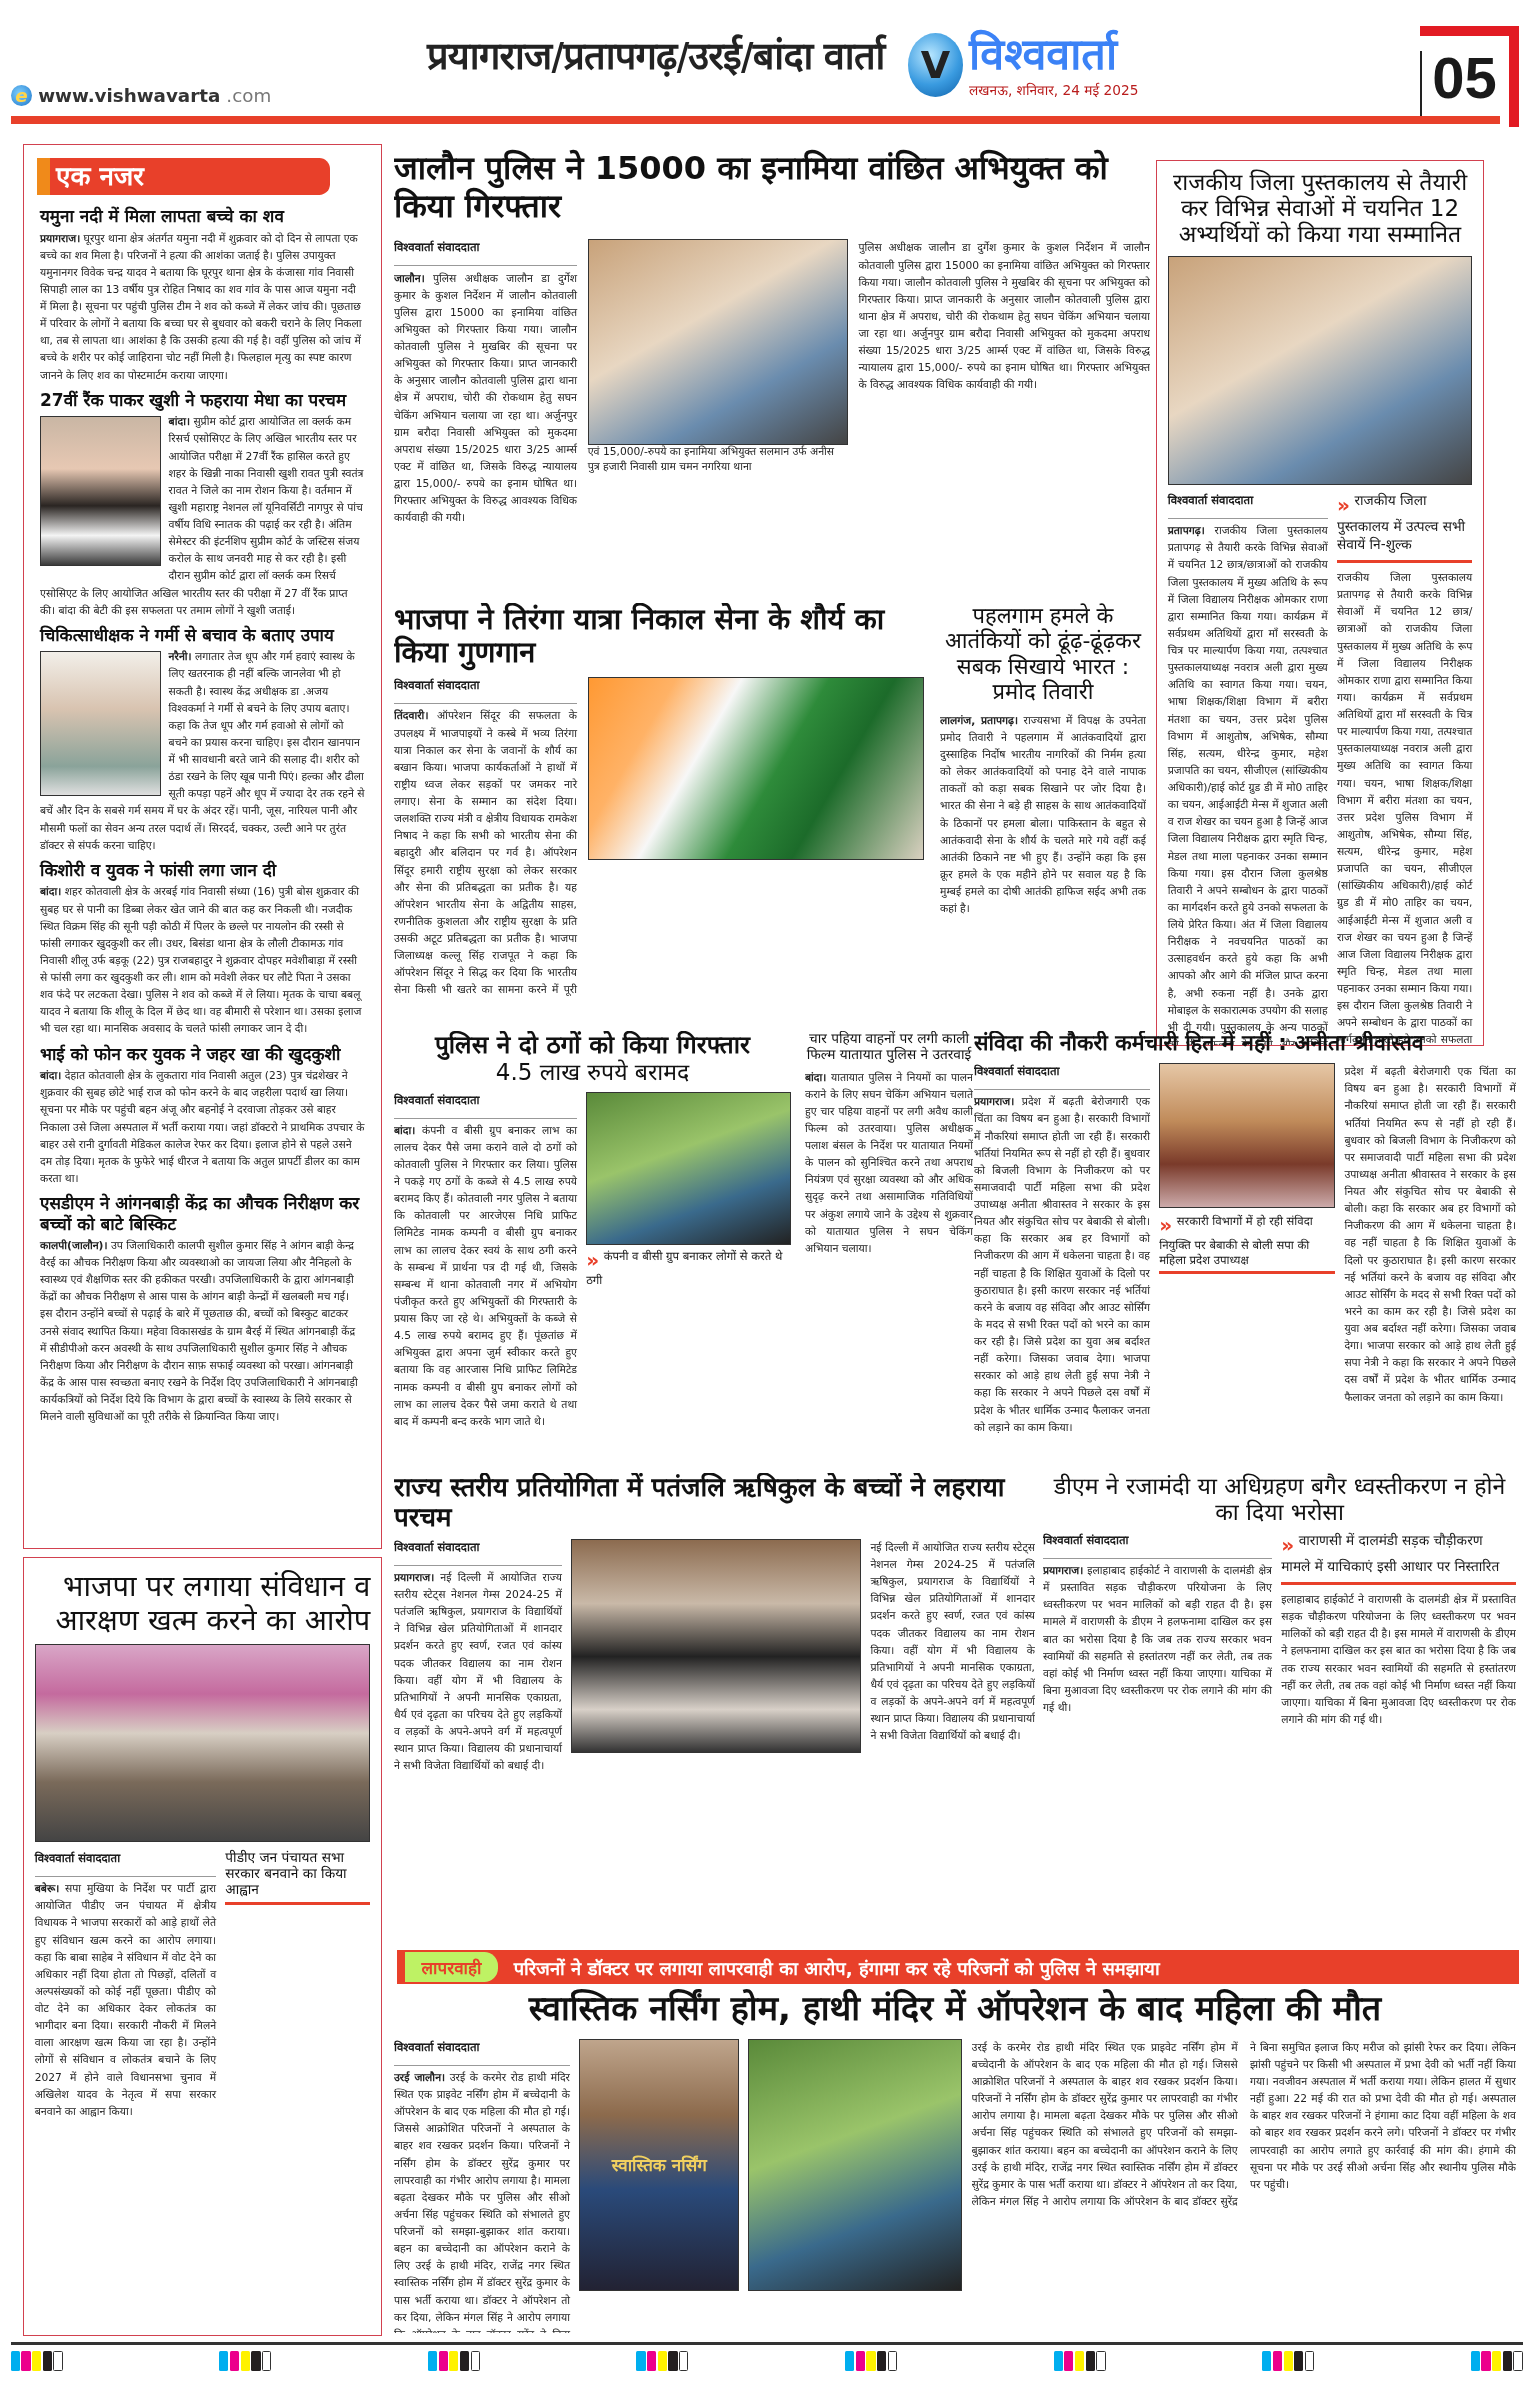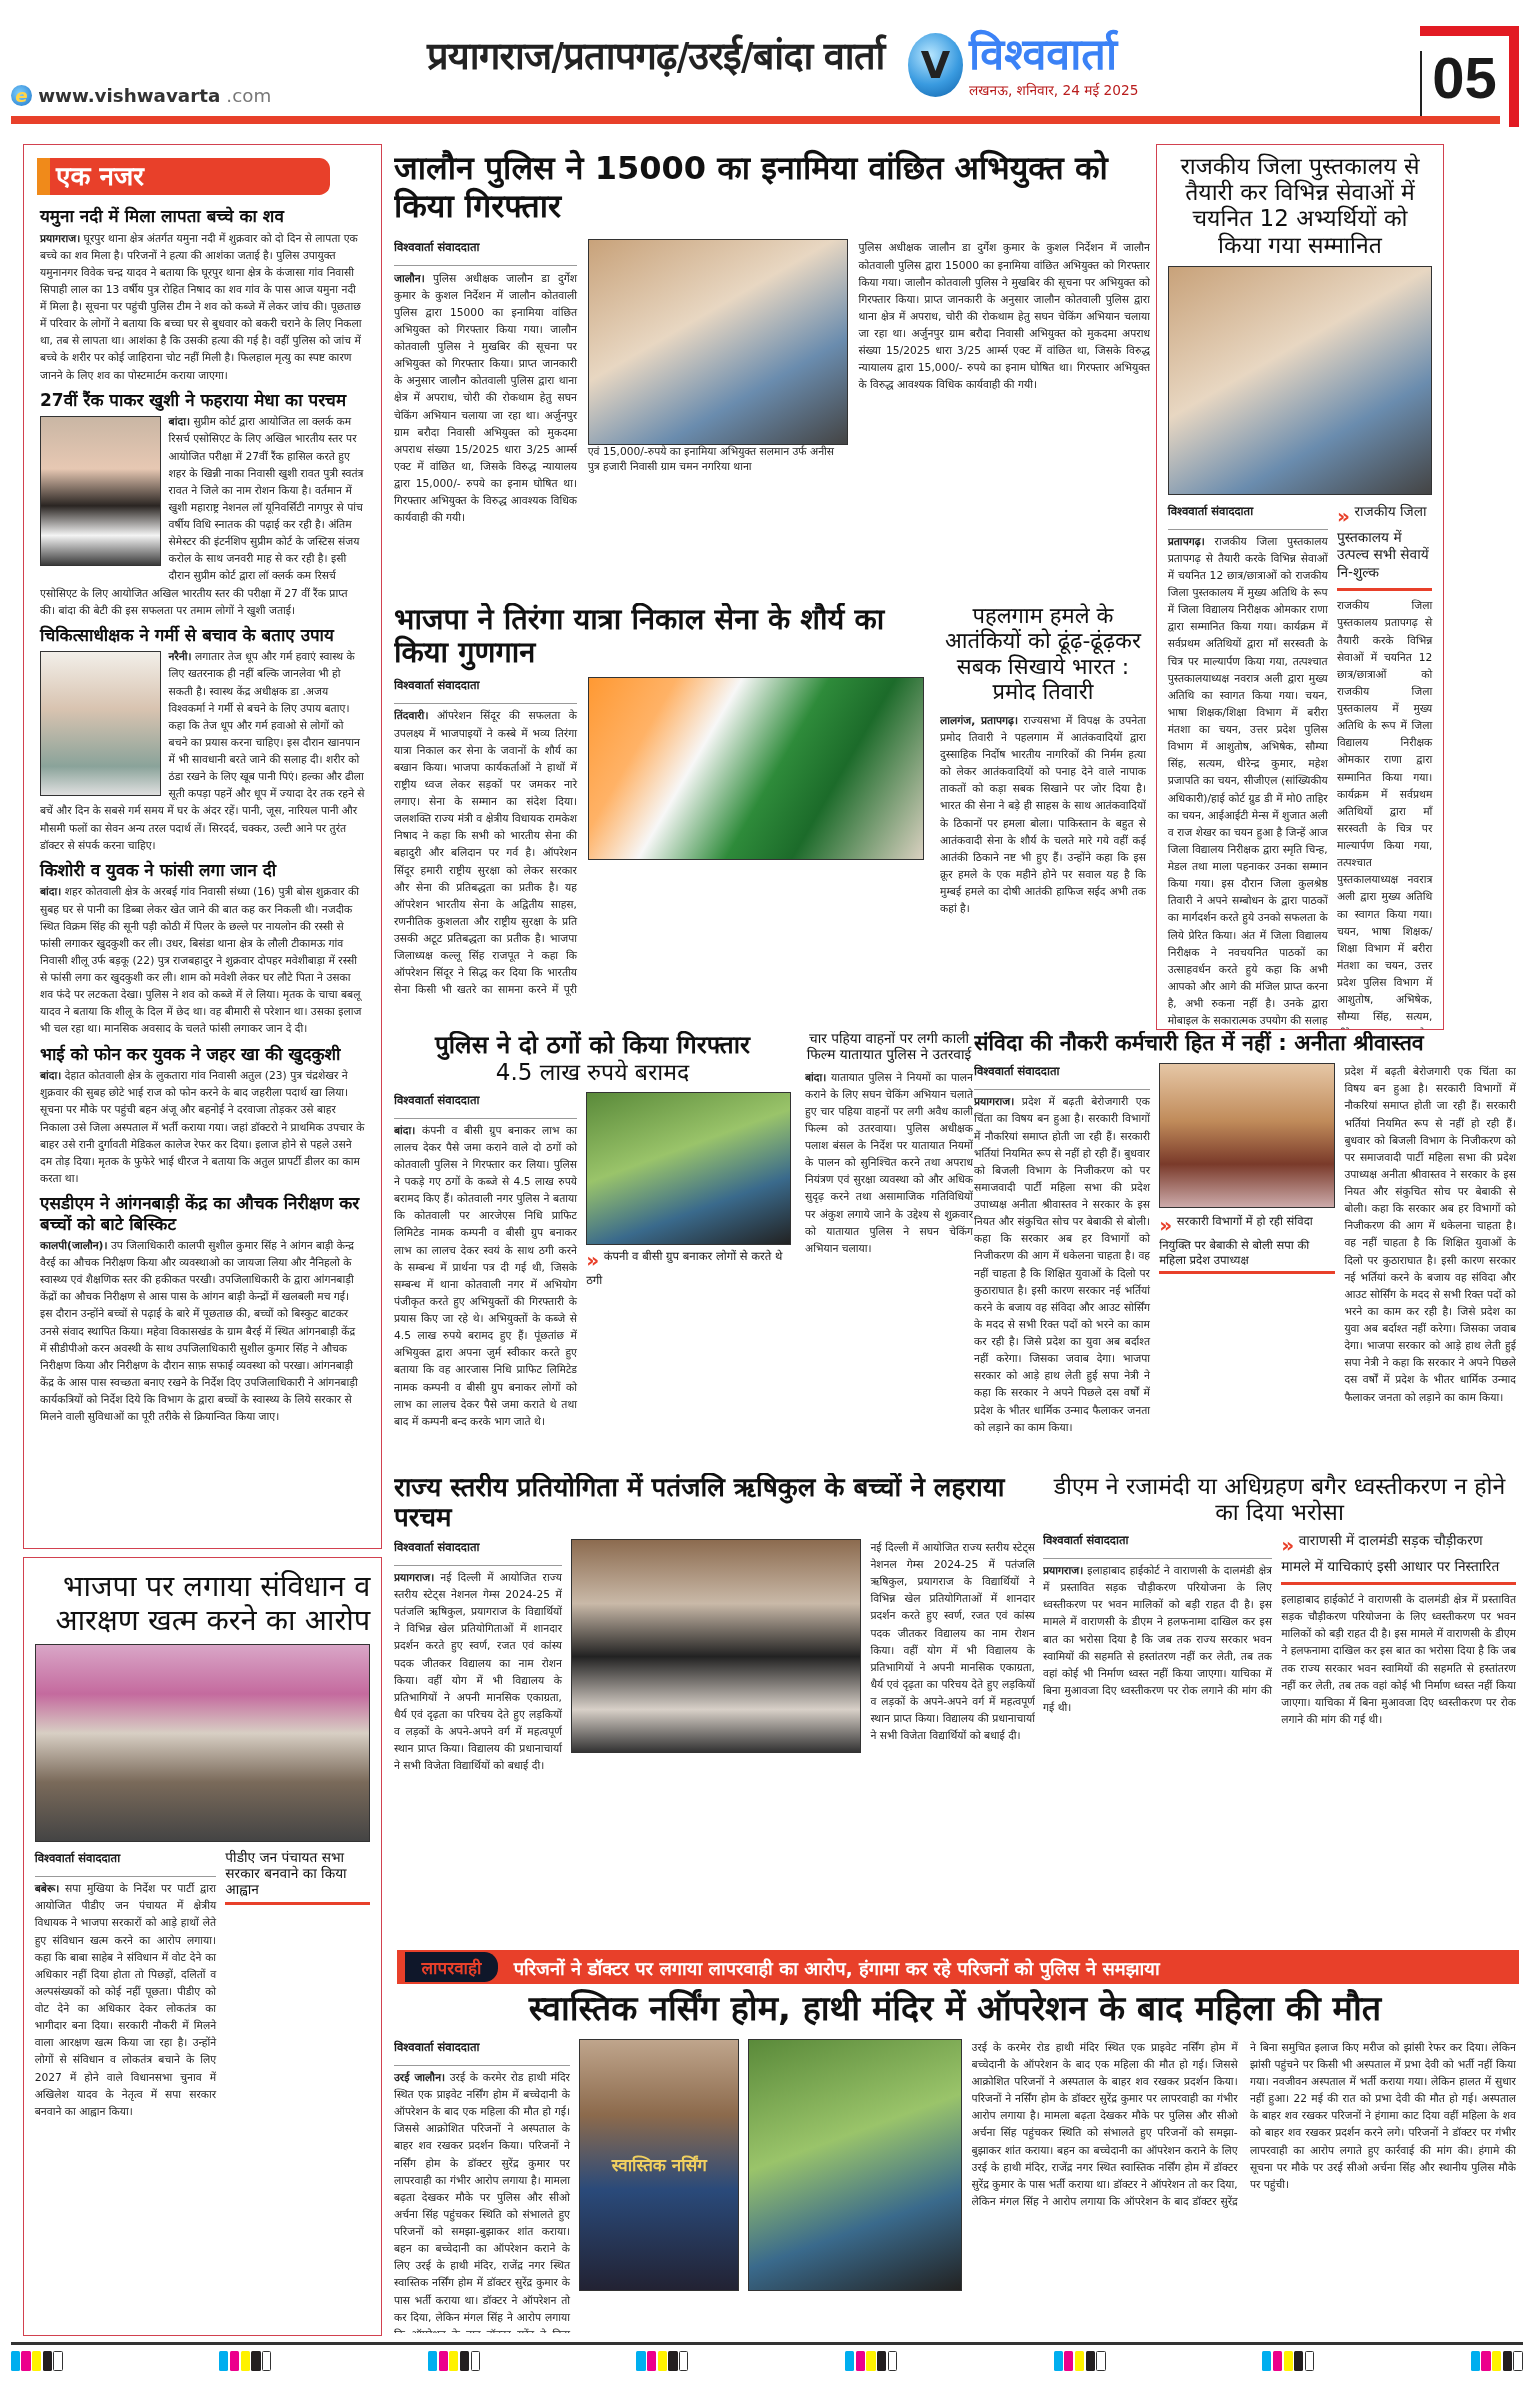--- a/index.html
+++ b/index.html
@@ -27,21 +27,21 @@
 .photo.sports{background:linear-gradient(180deg,#8c6b4f,#c9b9a8 30%,#222 55%,#d8d0c8 80%,#333)}
 .photo.room{background:linear-gradient(150deg,#c8a27a,#e8d7c2 40%,#6a8cae 70%,#444)}
 .photo.crowd{background:linear-gradient(180deg,#d9a6c7,#c46a9e 25%,#d8cfc4 45%,#7a6a5a 70%,#444)}
 .caption{font-size:10.7px;color:#222;line-height:1.4}
 .ek-nazar{left:37px;top:158px;width:293px;height:37px;background:#e8402a;border-radius:0 10.7px 10.7px 0;border-left:13.7px solid #f08a1a;color:#fff;font-size:26px;font-weight:bold;padding-left:6.1px;line-height:37px}
 .side-h{font-size:17px;font-weight:bold;line-height:1.2;color:#111;margin:6.1px 0 3.1px}
 .side-p{font-size:10.7px;line-height:1.6;color:#222}
 .side-p b{font-weight:bold}
 .ptag{display:inline-block;color:#e8402a;font-size:20px;font-weight:bold;margin-right:4.6px;vertical-align:top}
 .lapar{left:397px;top:1950px;width:1122px;height:34px;background:#e8402a;color:#fff;font-size:18.3px;display:flex;align-items:center}
-.lapar .tag{background:#0f172a;color:#e8402a;font-weight:bold;padding:3.1px 17px;margin-left:7.6px;border-radius:0 13.7px 13.7px 0;font-size:17px}
+.lapar .tag{background:#bef264;color:#e8402a;font-weight:bold;padding:3.1px 17px;margin-left:7.6px;border-radius:0 13.7px 13.7px 0;font-size:17px}
 .lapar .txt{margin-left:15.3px;font-weight:bold}
 .cmyk{left:10.7px;top:2342px;width:1512px;height:30.5px;display:flex;justify-content:space-between;align-items:center;border-top:3.1px solid #333;padding-top:4.6px}
 .sw{display:flex;gap:1.5px}
 .sw span{width:9.2px;height:20px;border-radius:1.5px;display:block}
 .rline{height:3.1px;background:#e8402a}
 </style>
 </head>
 <body>
 
 <div class="abs masthead-title">प्रयागराज/प्रतापगढ़/उरई/बांदा वार्ता</div>
@@ -121,21 +121,21 @@
     <div style="width:260px">
       <div class="photo room" style="height:206px"></div>
       <p class="caption">एवं 15,000/-रुपये का इनामिया अभियुक्त सलमान उर्फ अनीस पुत्र हजारी निवासी ग्राम चमन नगरिया थाना</p>
     </div>
     <div style="flex:1;overflow:hidden;height:229px">
       <p class="cols">पुलिस अधीक्षक जालौन डा दुर्गेश कुमार के कुशल निर्देशन में जालौन कोतवाली पुलिस द्वारा 15000 का इनामिया वांछित अभियुक्त को गिरफ्तार किया गया। जालौन कोतवाली पुलिस ने मुखबिर की सूचना पर अभियुक्त को गिरफ्तार किया। प्राप्त जानकारी के अनुसार जालौन कोतवाली पुलिस द्वारा थाना क्षेत्र में अपराध, चोरी की रोकथाम हेतु सघन चेकिंग अभियान चलाया जा रहा था। अर्जुनपुर ग्राम बरौदा निवासी अभियुक्त को मुकदमा अपराध संख्या 15/2025 धारा 3/25 आर्म्स एक्ट में वांछित था, जिसके विरुद्ध न्यायालय द्वारा 15,000/- रुपये का इनाम घोषित था। गिरफ्तार अभियुक्त के विरुद्ध आवश्यक विधिक कार्यवाही की गयी।</p>
     </div>
   </div>
 </div>
 
-<div class="abs box" style="left:1156px;top:144px;width:288px;height:886px;padding:7.6px 10.7px;overflow:hidden">
+<div class="abs box" style="left:1156px;top:160px;width:328px;height:886px;padding:7.6px 10.7px;overflow:hidden">
   <div class="h1" style="font-size:23px;font-weight:normal;text-align:center">राजकीय जिला पुस्तकालय से तैयारी कर विभिन्न सेवाओं में चयनित 12 अभ्यर्थियों को किया गया सम्मानित</div>
   <div class="photo room" style="height:229px;margin:7.6px 0"></div>
   <div style="display:flex;gap:9.2px">
     <div style="width:160px">
       <div class="byline">विश्ववार्ता संवाददाता</div>
       <p class="cols"><b>प्रतापगढ़।</b> <span>राजकीय जिला पुस्तकालय प्रतापगढ़ से तैयारी करके विभिन्न सेवाओं में चयनित 12 छात्र/छात्राओं को राजकीय जिला पुस्तकालय में मुख्य अतिथि के रूप में जिला विद्यालय निरीक्षक ओमकार राणा द्वारा सम्मानित किया गया। कार्यक्रम में सर्वप्रथम अतिथियों द्वारा माँ सरस्वती के चित्र पर माल्यार्पण किया गया, तत्पश्चात पुस्तकालयाध्यक्ष नवरात्र अली द्वारा मुख्य अतिथि का स्वागत किया गया। चयन, भाषा शिक्षक/शिक्षा विभाग में बरीरा मंतशा का चयन, उत्तर प्रदेश पुलिस विभाग में आशुतोष, अभिषेक, सौम्या सिंह, सत्यम, धीरेन्द्र कुमार, महेश प्रजापति का चयन, सीजीएल (सांख्यिकीय अधिकारी)/हाई कोर्ट ग्रुड डी में मो0 ताहिर का चयन, आईआईटी मेन्स में शुजात अली व राज शेखर का चयन हुआ है जिन्हें आज जिला विद्यालय निरीक्षक द्वारा स्मृति चिन्ह, मेडल तथा माला पहनाकर उनका सम्मान किया गया। इस दौरान जिला कुलश्रेष्ठ तिवारी ने अपने सम्बोधन के द्वारा पाठकों का मार्गदर्शन करते हुये उनको सफलता के लिये प्रेरित किया। अंत में जिला विद्यालय निरीक्षक ने नवचयनित पाठकों का उत्साहवर्धन करते हुये कहा कि अभी आपको और आगे की मंजिल प्राप्त करना है, अभी रुकना नहीं है। उनके द्वारा मोबाइल के सकारात्मक उपयोग की सलाह भी दी गयी। पुस्तकालय के अन्य पाठकों को भी सफलता के लिये और अधिक मेहनत करने की सलाह दी गयी।</span></p>
     </div>
     <div style="flex:1">
       <div style="font-size:13.7px;line-height:1.3"><span class="ptag">»</span><span>राजकीय जिला पुस्तकालय में उत्पल्व सभी सेवायें नि-शुल्क</span></div>
       <div class="rline" style="margin:6.1px 0"></div>

